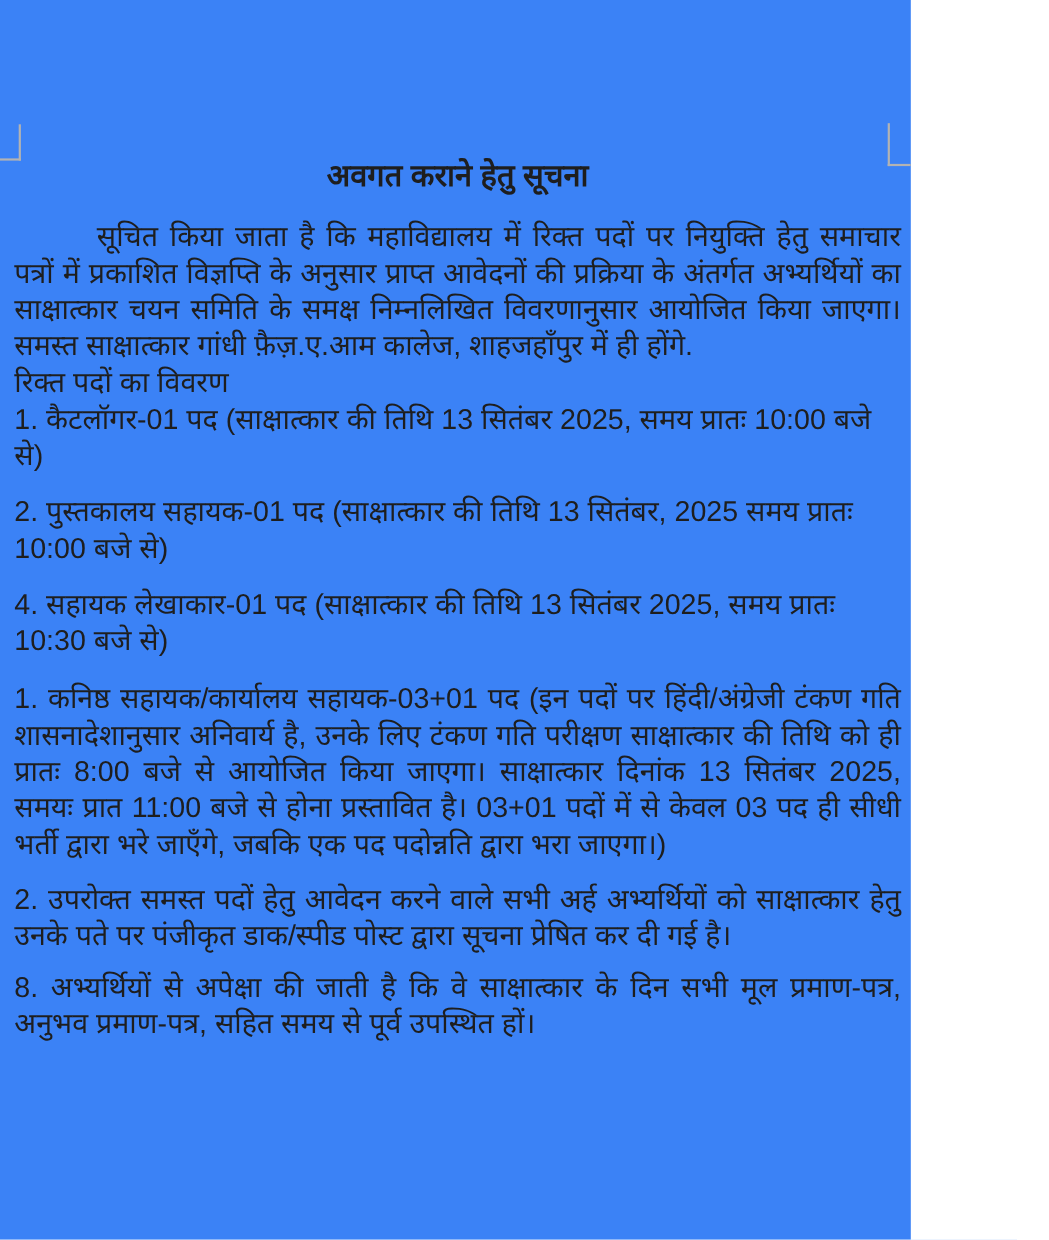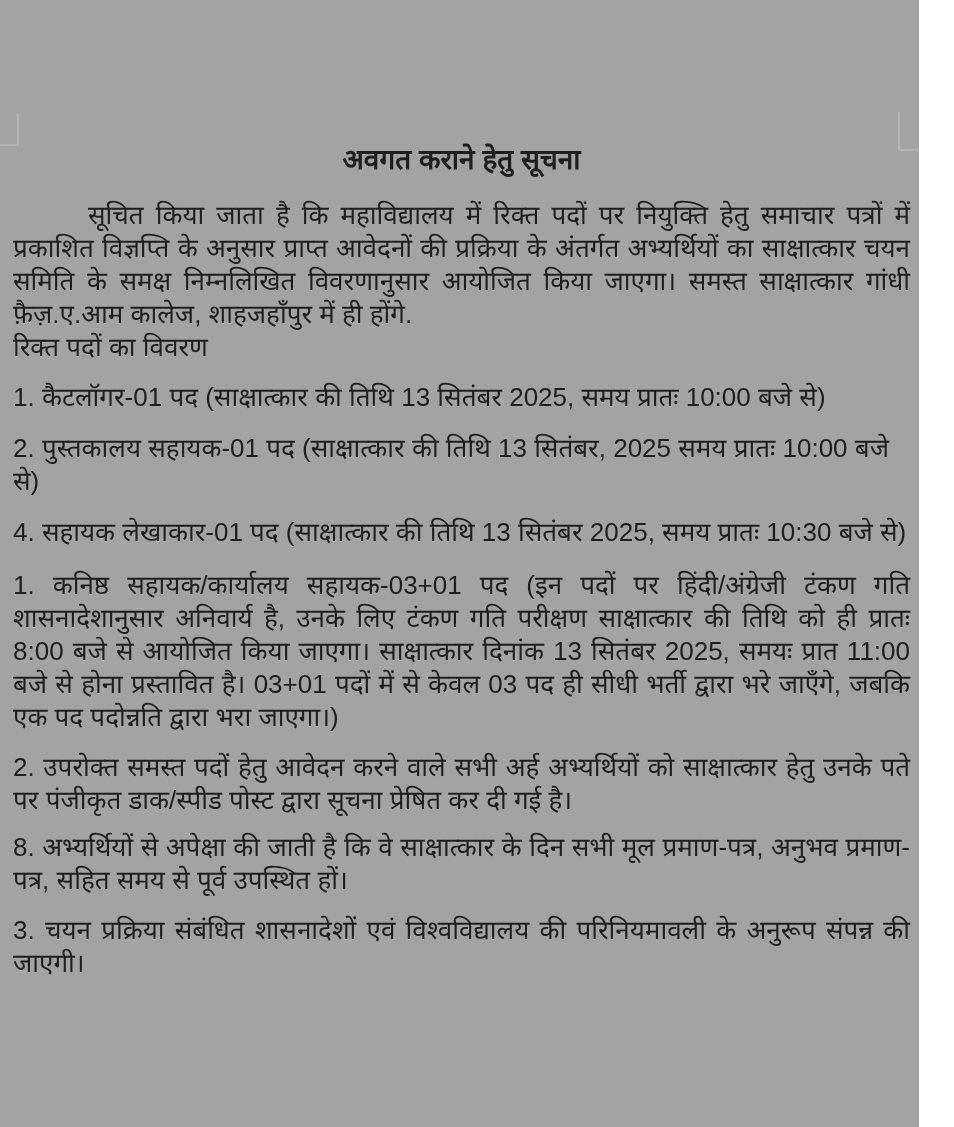--- a/index.html
+++ b/index.html
@@ -1,21 +1,21 @@
 <!DOCTYPE html>
 <html><head>
 <meta charset="utf-8">
 <style>
   * { margin: 0; padding: 0; box-sizing: border-box; }
   html, body { background: #ffffff; }
   .page {
     position: relative;
-    width: 919px;
+    width: 828px;
     height: 1127px;
-    background: #a3a3a3;
+    background: #3b82f6;
     overflow: hidden;
     color: #1e1e1e;
     font-family: "Liberation Sans", "DejaVu Sans", sans-serif;
   }
   .corner-mark { position: absolute; }
   .corner-left {
     left: 0; top: 113px;
     width: 19px; height: 33px;
     border-right: 2px solid #b3b3b3;
     border-bottom: 2px solid #b3b3b3;
@@ -36,21 +36,21 @@
   }
   .content p, .content h2 {
     font-size: 26px;
     line-height: 33px;
     font-weight: normal;
   }
   .justify { text-align: justify; }
   .intro { margin-top: 21px; text-indent: 75px; }
   .heading { font-weight: bold; }
   .vac-heading { }
-  .item-1 { margin-top: 17px; }
+  .item-1 { margin-top: 1px; }
   .item-2, .item-3, .item-4 { margin-top: 18px; }
   .junior { margin-top: 20px; }
   .instr-heading { margin-top: 17px; }
   .instr-1 { margin-top: 17px; }
   .instr-2 { margin-top: 14px; }
   .instr-3 { margin-top: 17px; }
   .instr-4 { margin-top: 18px; }
 </style>
 </head>
 <body>
@@ -75,17 +75,16 @@
 
     <p class="item-4">4. सहायक लेखाकार-01 पद (साक्षात्कार की तिथि 13 सितंबर 2025, समय प्रातः 10:30 बजे से)</p>
 
     <p class="junior justify">1. कनिष्ठ सहायक/कार्यालय सहायक-03+01 पद (इन पदों पर हिंदी/अंग्रेजी टंकण गति शासनादेशानुसार अनिवार्य है, उनके लिए टंकण गति परीक्षण साक्षात्कार की तिथि को ही प्रातः 8:00 बजे से आयोजित किया जाएगा। साक्षात्कार दिनांक 13 सितंबर 2025, समयः प्रात 11:00 बजे से होना प्रस्तावित है। 03+01 पदों में से केवल 03 पद ही सीधी भर्ती द्वारा भरे जाएँगे, जबकि एक पद पदोन्नति द्वारा भरा जाएगा।)</p>
 
 
     <p class="instr-1 justify">2. उपरोक्त समस्त पदों हेतु आवेदन करने वाले सभी अर्ह अभ्यर्थियों को साक्षात्कार हेतु उनके पते पर पंजीकृत डाक/स्पीड पोस्ट द्वारा सूचना प्रेषित कर दी गई है।</p>
 
     <p class="instr-2 justify">8. अभ्यर्थियों से अपेक्षा की जाती है कि वे साक्षात्कार के दिन सभी मूल प्रमाण-पत्र, अनुभव प्रमाण-पत्र, सहित समय से पूर्व उपस्थित हों।</p>
 
-    <p class="instr-3 justify">3. चयन प्रक्रिया संबंधित शासनादेशों एवं विश्वविद्यालय की परिनियमावली के अनुरूप संपन्न की जाएगी।</p>
 
 
   </div>
 </div>
 
 </body></html>

